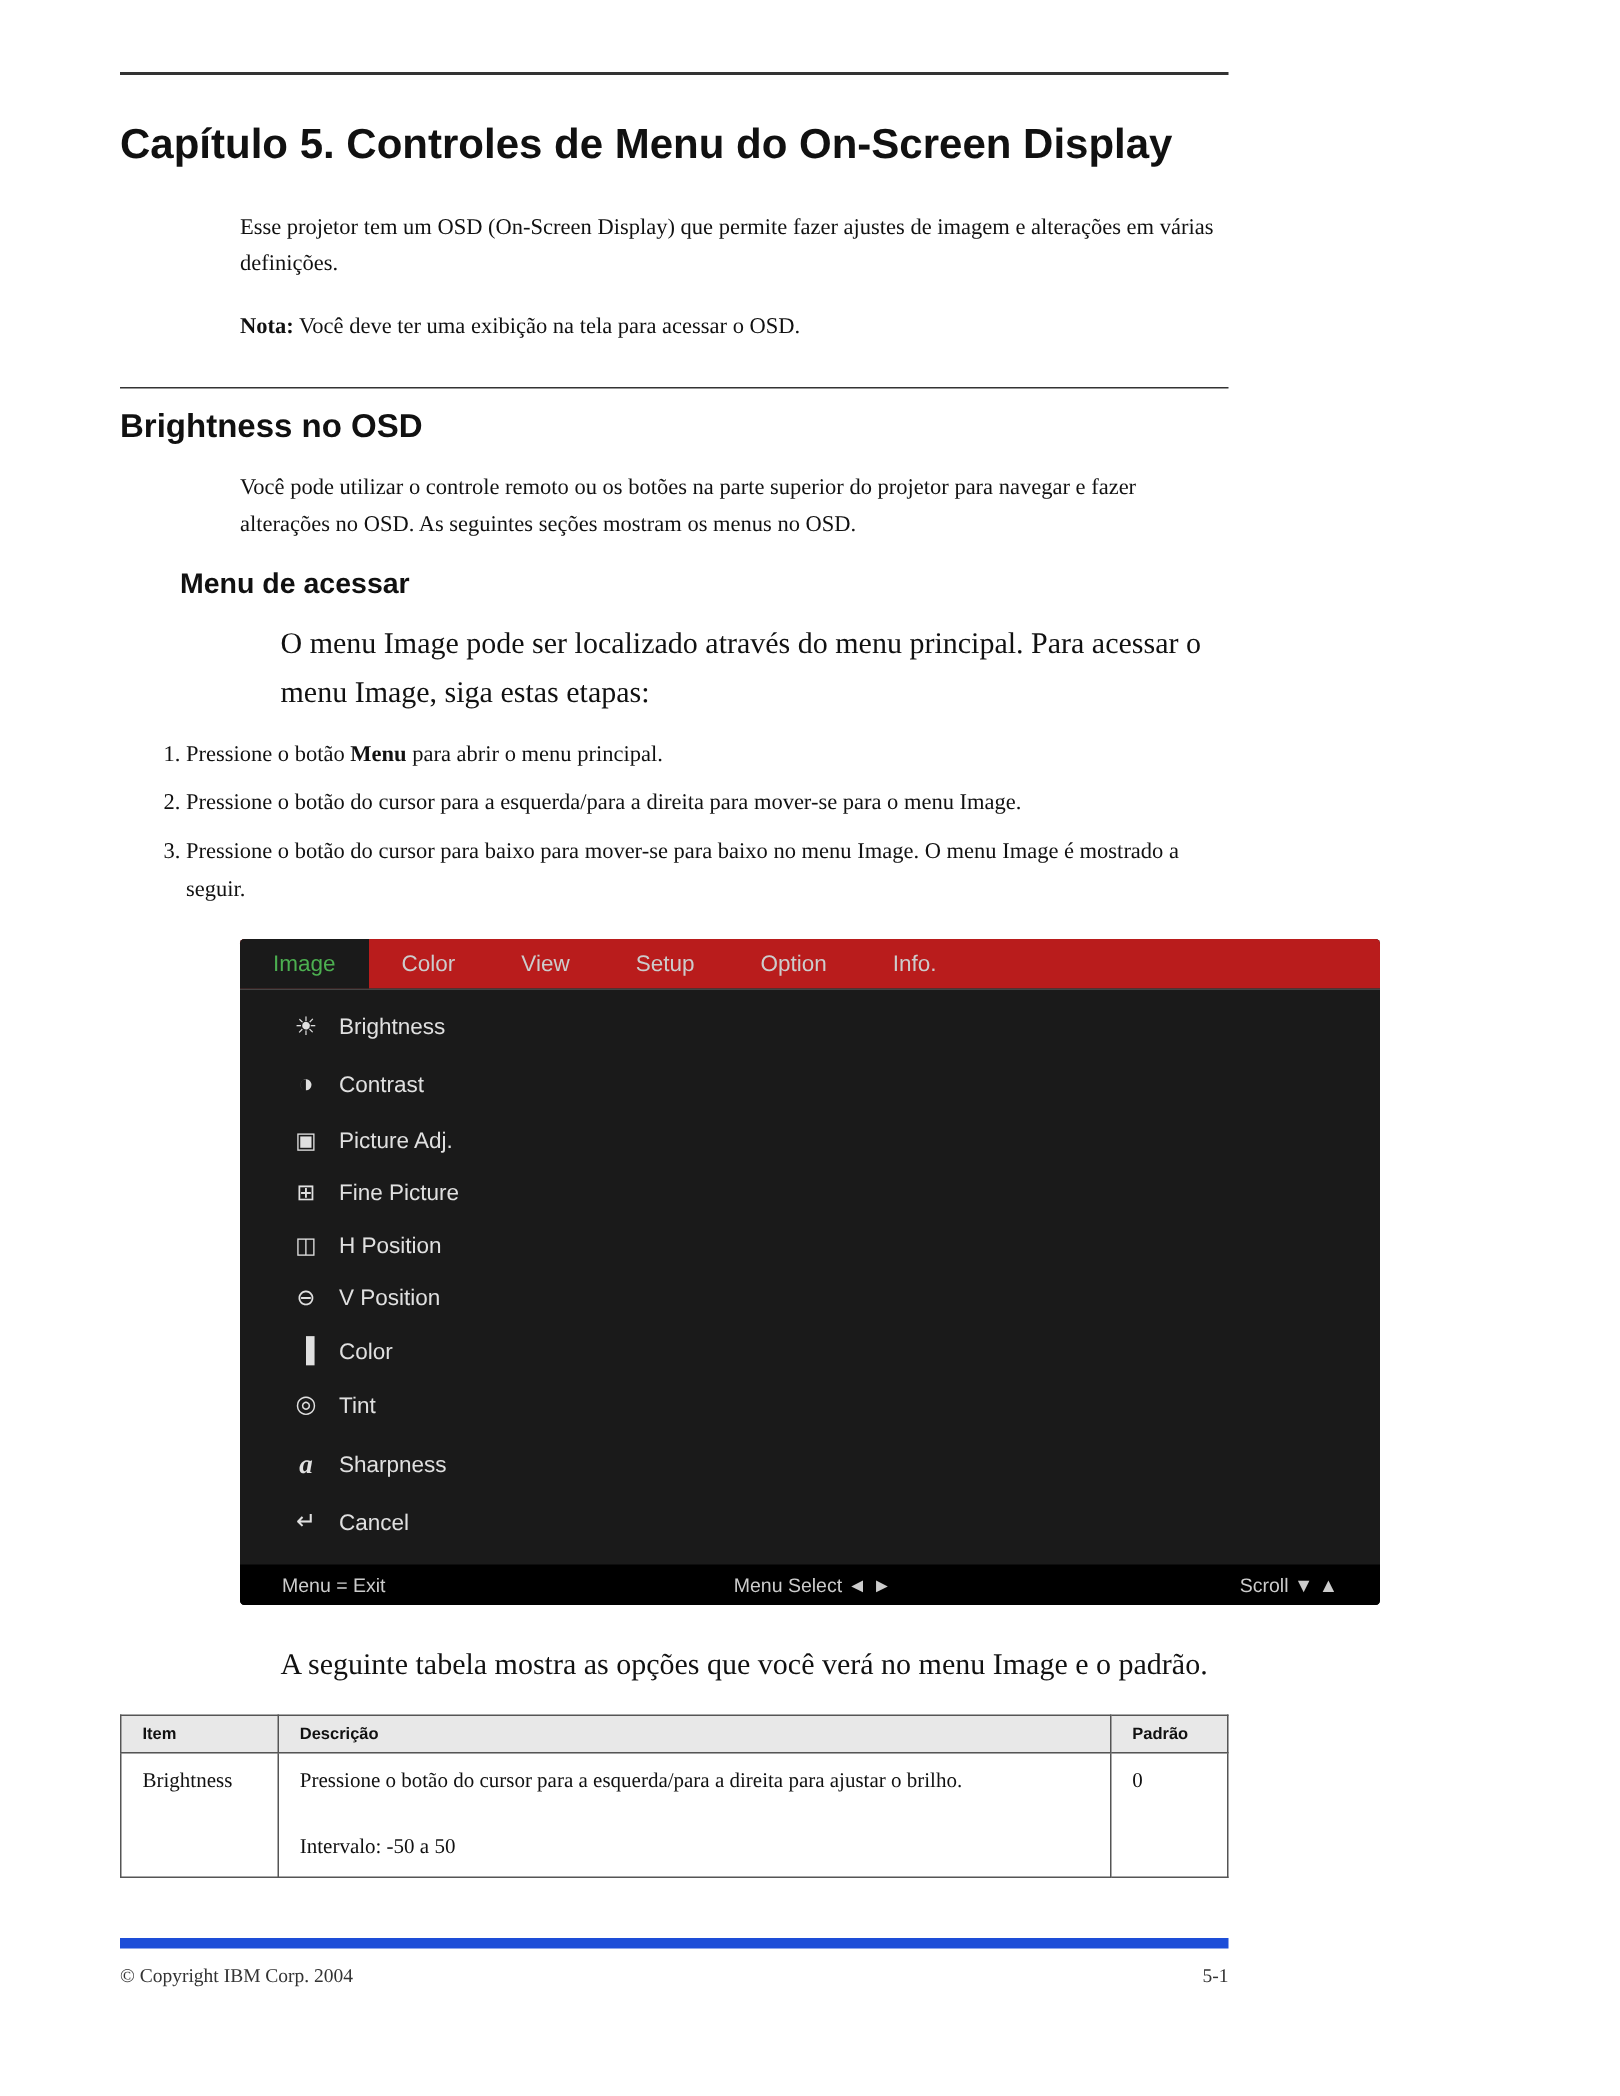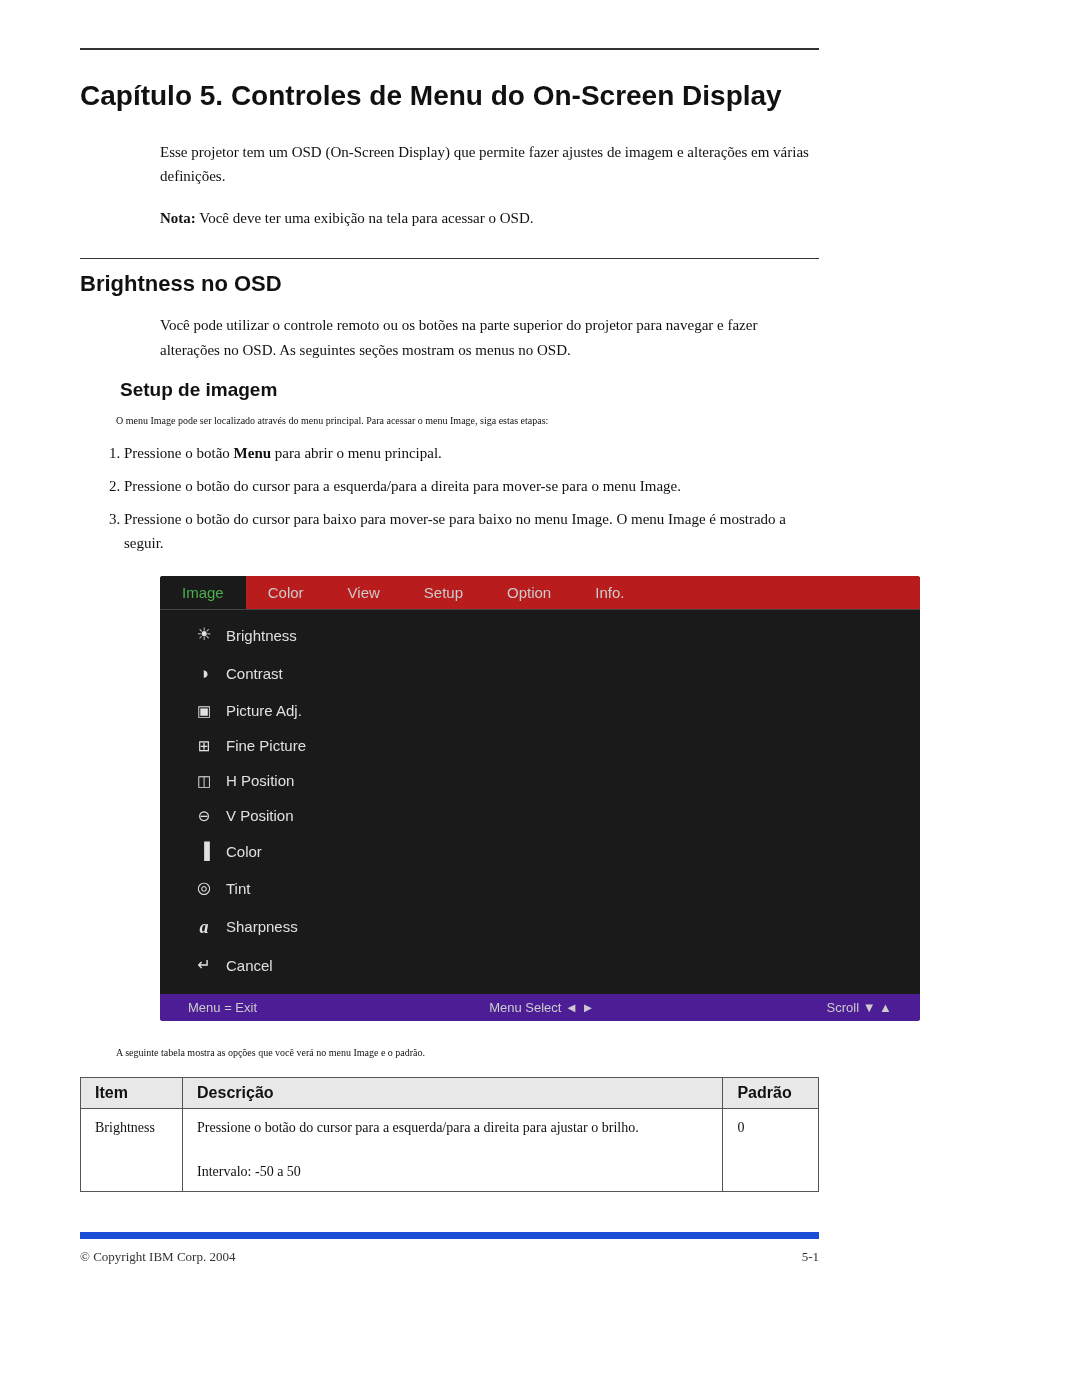--- a/index.html
+++ b/index.html
@@ -77,22 +77,22 @@
     .subsection-title {
       font-size: 19px;
       font-weight: bold;
       font-family: Arial, sans-serif;
       margin-bottom: 12px;
       margin-left: 40px;
       color: #111;
     }
 
     .subsection-body {
-      margin-left: 36px;
-      font-size: 10px;
+      margin-left: 107px;
+      font-size: 20px;
       line-height: 1.65;
       margin-bottom: 12px;
     }
 
     .numbered-list {
       margin-left: 44px;
       margin-bottom: 16px;
     }
 
     .numbered-list li {
@@ -159,21 +159,21 @@
       margin-right: 6px;
       flex-shrink: 0;
     }
 
     .osd-item-label {
       color: #e0e0e0;
       font-size: 15px;
     }
 
     .osd-footer {
-      background: #4c1d95;
+      background: #000000;
       display: flex;
       justify-content: space-between;
       padding: 6px 28px;
       color: #ccc;
       font-size: 13px;
       margin-top: 4px;
     }
 
     .osd-footer-item {
       display: flex;
@@ -190,21 +190,21 @@
       font-size: 14px;
     }
 
     .data-table th {
       border: 1px solid #555;
       background: #e8e8e8;
       padding: 6px 14px;
       font-weight: bold;
       text-align: left;
       font-family: Arial, sans-serif;
-      font-size: 16px;
+      font-size: 11px;
     }
 
     .data-table td {
       border: 1px solid #555;
       padding: 8px 14px;
       vertical-align: top;
       font-size: 14px;
       line-height: 1.55;
     }
 
@@ -244,21 +244,21 @@
 
   <p class="note-text">
     <strong>Nota:</strong>
     <span>Você deve ter uma exibição na tela para acessar o OSD.</span>
   </p>
 
   <hr class="section-rule">
   <h2 class="section-title">Brightness no OSD</h2>
   <p class="section-body">Você pode utilizar o controle remoto ou os botões na parte superior do projetor para navegar e fazer alterações no OSD. As seguintes seções mostram os menus no OSD.</p>
 
-  <h3 class="subsection-title">Setup de imagem</h3>
+  <h3 class="subsection-title">Menu de acessar</h3>
   <p class="subsection-body">O menu Image pode ser localizado através do menu principal. Para acessar o menu Image, siga estas etapas:</p>
 
   <ol class="numbered-list">
     <li>
       Pressione o botão <strong>Menu</strong> para abrir o menu principal.
     </li>
     <li>
       Pressione o botão do cursor para a esquerda/para a direita para mover-se para o menu Image.
     </li>
     <li>

